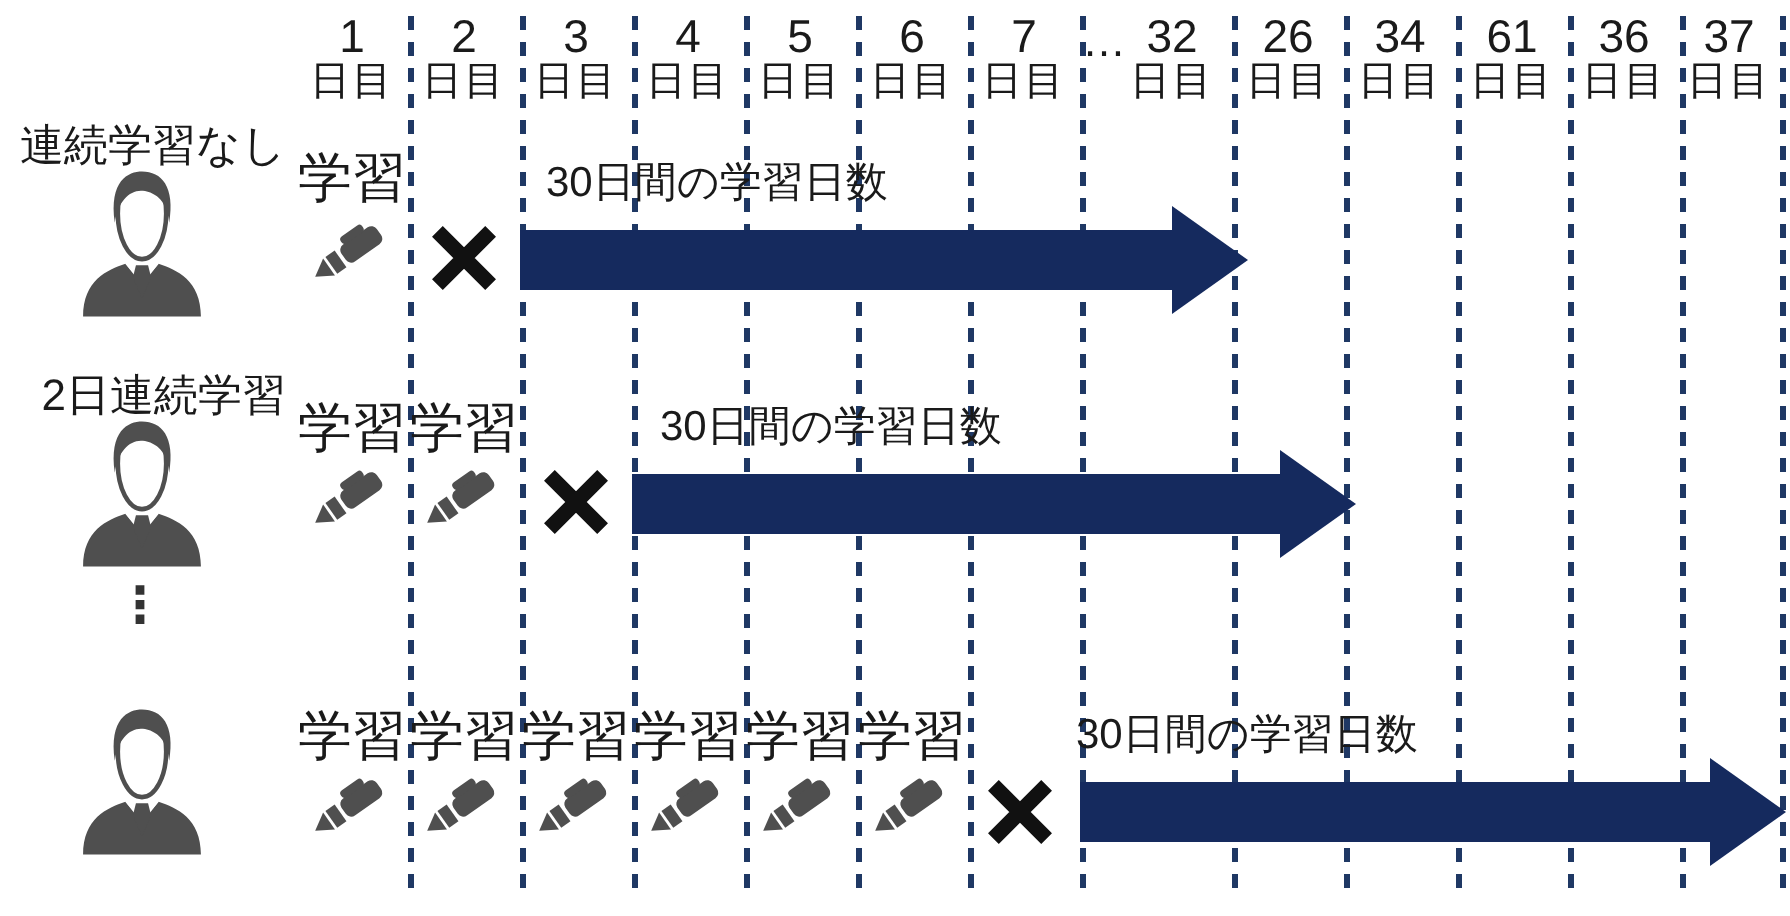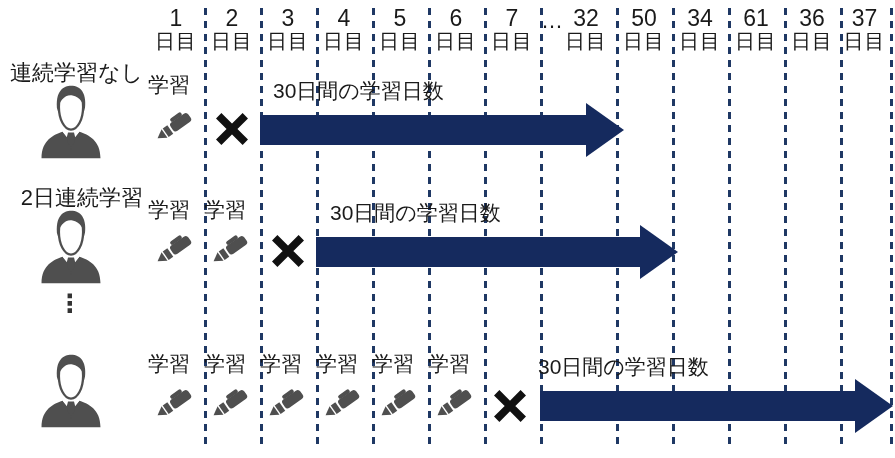--- a/index.html
+++ b/index.html
@@ -10,21 +10,21 @@
   .vline{
     position:absolute;top:8px;height:442px;width:3px;
     background:repeating-linear-gradient(to bottom,#1f3864 0 7px,transparent 7px 13px);
   }
   .daycell{position:absolute;top:6px;width:56px;text-align:center;}
   .daynum{display:block;font-size:23px;line-height:25px;}
   .daysuf{display:block;font-size:20px;line-height:20px;letter-spacing:1px;}
   .ellipsis{position:absolute;top:8px;font-size:22px;}
   .rowlabel{position:absolute;left:3px;width:140px;text-align:right;font-size:22px;white-space:nowrap;}
   .avatar{position:absolute;width:68px;height:76px;}
-  .study{position:absolute;width:56px;text-align:left;font-size:21px;}
+  .study{position:absolute;width:56px;text-align:center;font-size:27px;}
   .pen{position:absolute;width:45px;height:45px;}
   .cross{position:absolute;width:38px;height:38px;}
   .arrowbody{position:absolute;height:30px;background:#152a5e;}
   .arrowhead{position:absolute;width:0;height:0;border-top:27px solid transparent;
              border-bottom:27px solid transparent;border-left:38px solid #152a5e;}
   .arrowlabel{position:absolute;width:320px;text-align:left;font-size:21px;white-space:nowrap;}
   .vdots{position:absolute;left:56px;top:288px;width:28px;text-align:center;
          font-size:25px;font-weight:bold;color:#333;line-height:30px;}
 </style>
 </head>
@@ -73,21 +73,21 @@
   <div class="daycell" style="left:484px">
     <span class="daynum">7</span>
     <span class="daysuf">日目</span>
   </div>
   <div class="ellipsis" style="left:541px">…</div>
   <div class="daycell" style="left:556px;width:60px">
     <span class="daynum">32</span>
     <span class="daysuf">日目</span>
   </div>
   <div class="daycell" style="left:616px">
-    <span class="daynum">50</span>
+    <span class="daynum">26</span>
     <span class="daysuf">日目</span>
   </div>
   <div class="daycell" style="left:672px">
     <span class="daynum">34</span>
     <span class="daysuf">日目</span>
   </div>
   <div class="daycell" style="left:728px">
     <span class="daynum">61</span>
     <span class="daysuf">日目</span>
   </div>

